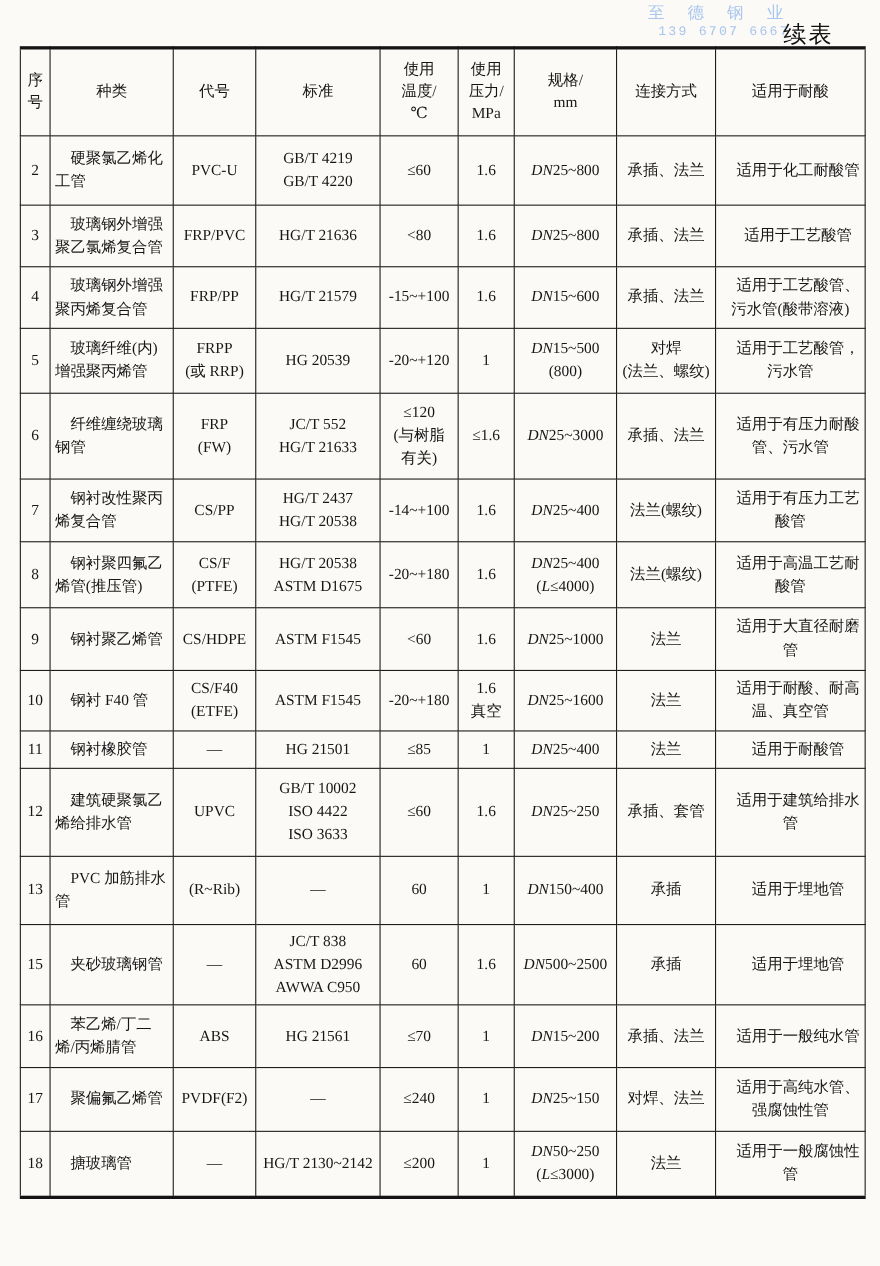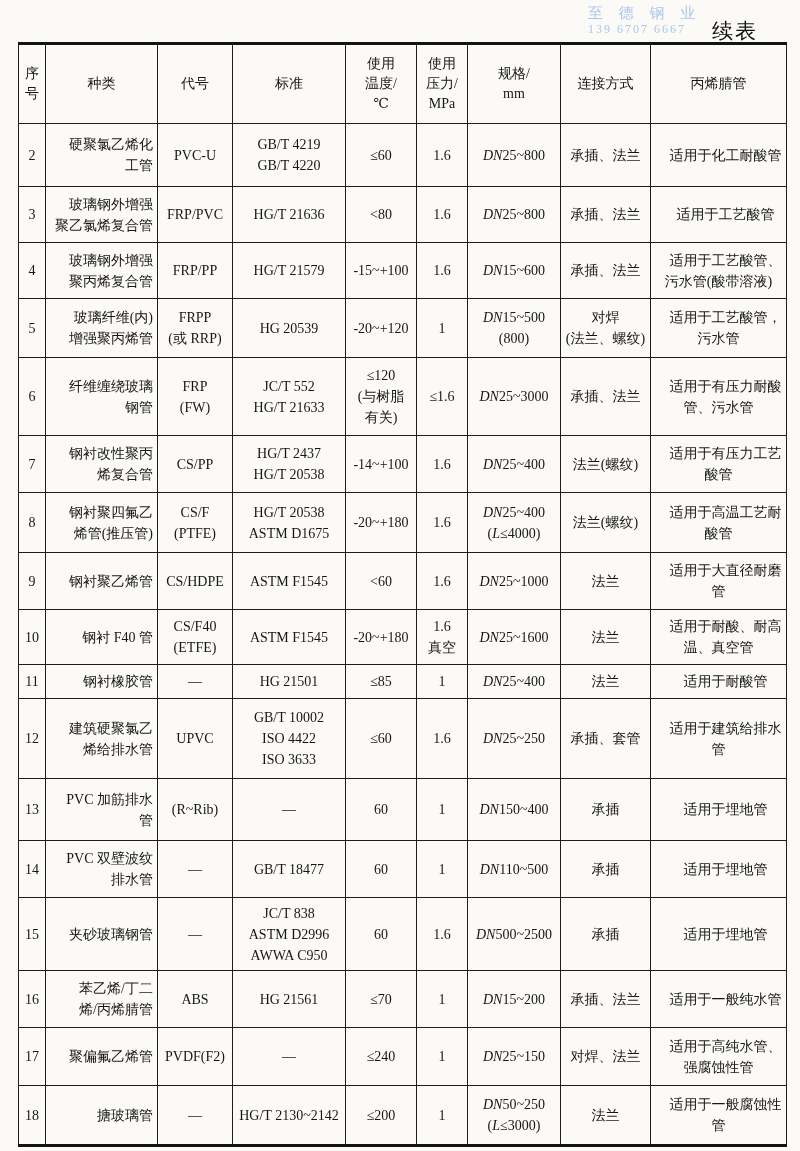--- a/index.html
+++ b/index.html
@@ -6,22 +6,22 @@
   .page{
     position:relative;
     width:800px;height:1151px;
     background:#fbfaf7;
     font-family:"Liberation Serif","DejaVu Serif",serif;
     color:#161616;
     overflow:hidden;
   }
   .watermark{
     position:absolute;left:588px;top:4px;width:130px;
-    text-align:left;line-height:1.2;
-    font-family:Liberation Serif, serif;
+    text-align:right;line-height:1.2;
+    font-family:Liberation Mono, monospace;
   }
   .watermark .wm1{font-size:15px;letter-spacing:6px;}
   .watermark .wm2{font-size:12px;letter-spacing:2px;}
   .cont-label{
     position:absolute;left:712px;top:17px;
     font-size:21px;letter-spacing:2px;color:#111;
   }
   table.spec{
     position:absolute;left:18px;top:42px;
     width:768px;
@@ -33,21 +33,21 @@
     border:1.4px solid #1d1d1d;
     font-weight:normal;
     font-size:14px;
     line-height:1.5;
     vertical-align:middle;
     padding:1px 2px;
     overflow:hidden;
   }
   .spec th{text-align:center;line-height:1.45;}
   .spec td.c{text-align:center;}
-  .spec td.kind{text-align:right;padding:2px 4px;text-indent:1em;}
+  .spec td.kind{text-align:left;padding:2px 4px;text-indent:1em;}
   .spec td.scope{text-align:center;padding:2px 3px;text-indent:1em;}
   .spec i{}
 </style>
 </head>
 <body>
 
 <div class="page">
 
   <div class="watermark" style="color: rgb(169, 198, 238);">
     <div class="wm1">至 德 钢 业</div>
@@ -71,21 +71,21 @@
     <thead>
       <tr id="head-row" style="height: 80px;">
           <th>序<br>号</th>
           <th>种类</th>
           <th>代号</th>
           <th>标准</th>
           <th>使用<br>温度/<br>℃</th>
           <th>使用<br>压力/<br>MPa</th>
           <th>规格/<br>mm</th>
           <th>连接方式</th>
-          <th>丙烯腈管</th>
+          <th>适用于耐酸</th>
         </tr>
     </thead>
     <tbody id="tbody">
         <tr style="height: 63px;">
           <td class="c">2</td>
           <td class="kind">硬聚氯乙烯化工管</td>
           <td class="c">PVC-U</td>
           <td class="c">GB/T 4219<br>GB/T 4220</td>
           <td class="c">≤60</td>
           <td class="c">1.6</td>
@@ -207,31 +207,20 @@
           <td class="c">13</td>
           <td class="kind">PVC 加筋排水管</td>
           <td class="c">(R~Rib)</td>
           <td class="c">—</td>
           <td class="c">60</td>
           <td class="c">1</td>
           <td class="c"><i>DN</i>150~400</td>
           <td class="c">承插</td>
           <td class="scope">适用于埋地管</td>
         </tr>
-        <tr style="height: 57px;">
-          <td class="c">14</td>
-          <td class="kind">PVC 双壁波纹排水管</td>
-          <td class="c">—</td>
-          <td class="c">GB/T 18477</td>
-          <td class="c">60</td>
-          <td class="c">1</td>
-          <td class="c"><i>DN</i>110~500</td>
-          <td class="c">承插</td>
-          <td class="scope">适用于埋地管</td>
-        </tr>
         <tr style="height: 73px;">
           <td class="c">15</td>
           <td class="kind">夹砂玻璃钢管</td>
           <td class="c">—</td>
           <td class="c">JC/T 838<br>ASTM D2996<br>AWWA C950</td>
           <td class="c">60</td>
           <td class="c">1.6</td>
           <td class="c"><i>DN</i>500~2500</td>
           <td class="c">承插</td>
           <td class="scope">适用于埋地管</td>

